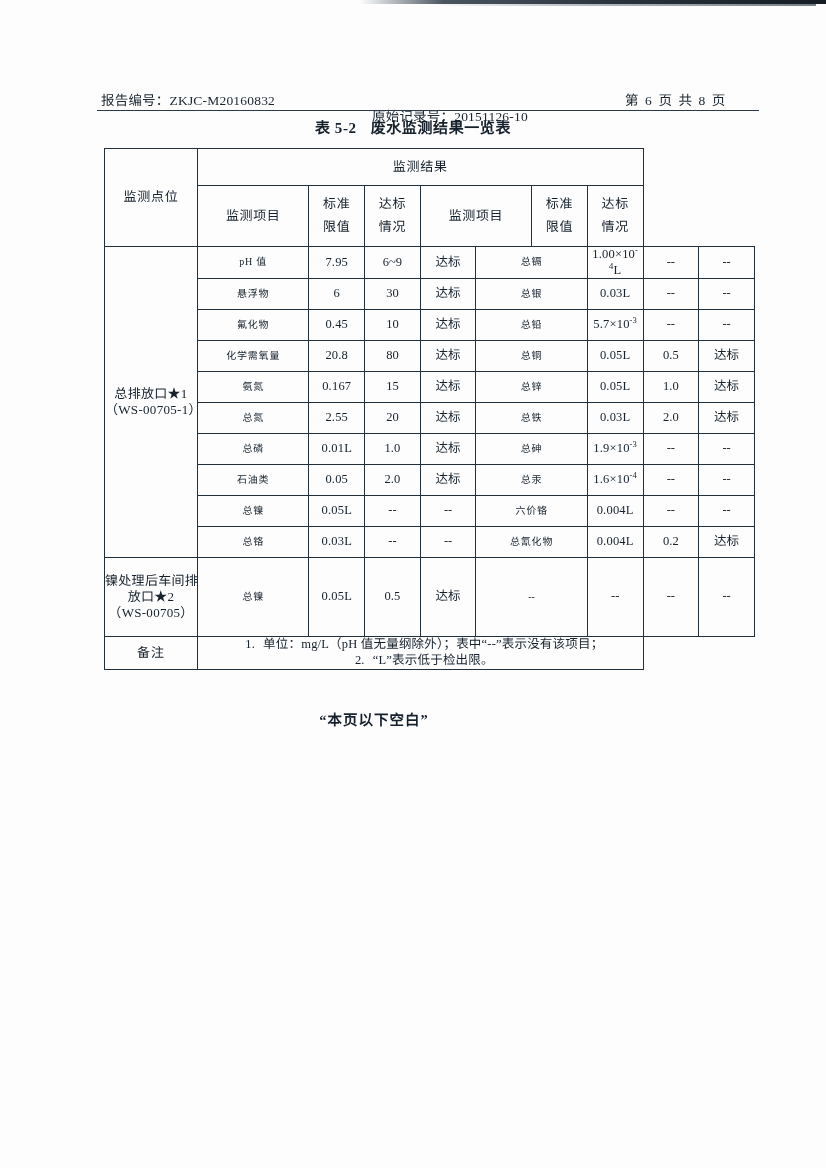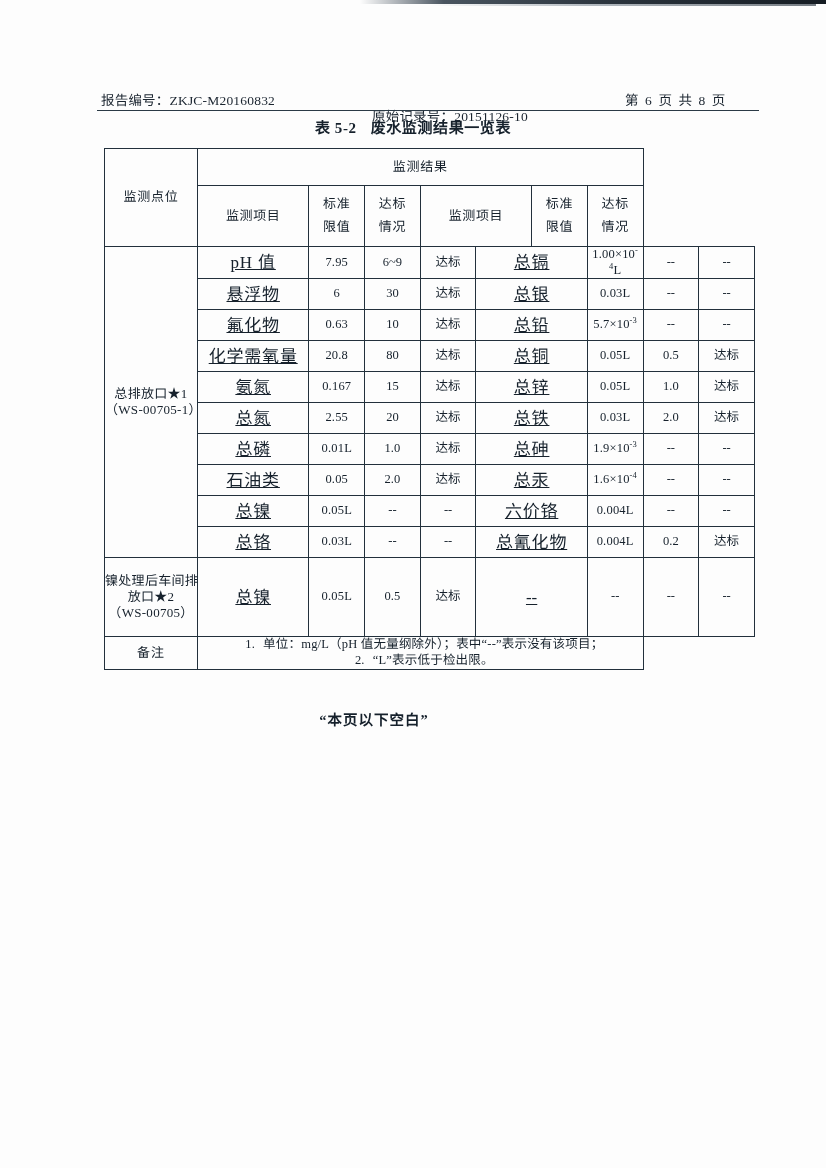--- a/index.html
+++ b/index.html
@@ -123,21 +123,21 @@
   .hdr-stack  { display: block; line-height: 1.75; }
 
   td.point-cell {
     font-size: 13px;
     line-height: 2.0;
     letter-spacing: .3px;
   }
   td.point-cell .pc-line { display: block; white-space: nowrap; }
 
   tr.data-row td { height: 30px; }
-  td.item-name { letter-spacing: .8px; font-size: 17px; text-decoration: underline; }
+  td.item-name { letter-spacing: .8px; font-size: 10px; }
   td.num       { font-size: 12.5px; letter-spacing: .2px; }
   td.dash      { letter-spacing: 0; }
   sup { font-size: .68em; vertical-align: super; line-height: 0; }
 
   tr.row-point2 td { height: 78px; }
 
   td.remark-label { font-size: 13px; letter-spacing: 1px; }
   td.remark-body {
     text-align: left;
     padding: 7px 6px 8px 14px;
@@ -227,21 +227,21 @@
           <td class="num">6</td>
           <td class="num dash">30</td>
           <td class="num dash">达标</td>
           <td class="item-name" colspan="2">总银</td>
           <td class="num">0.03L</td>
           <td class="num dash">--</td>
           <td class="num dash">--</td>
         </tr>
         <tr class="data-row">
           <td class="item-name" colspan="2">氟化物</td>
-          <td class="num">0.63</td>
+          <td class="num">0.45</td>
           <td class="num dash">10</td>
           <td class="num dash">达标</td>
           <td class="item-name" colspan="2">总铅</td>
           <td class="num">5.7×10<sup>-3</sup></td>
           <td class="num dash">--</td>
           <td class="num dash">--</td>
         </tr>
         <tr class="data-row">
           <td class="item-name" colspan="2">化学需氧量</td>
           <td class="num">20.8</td>

